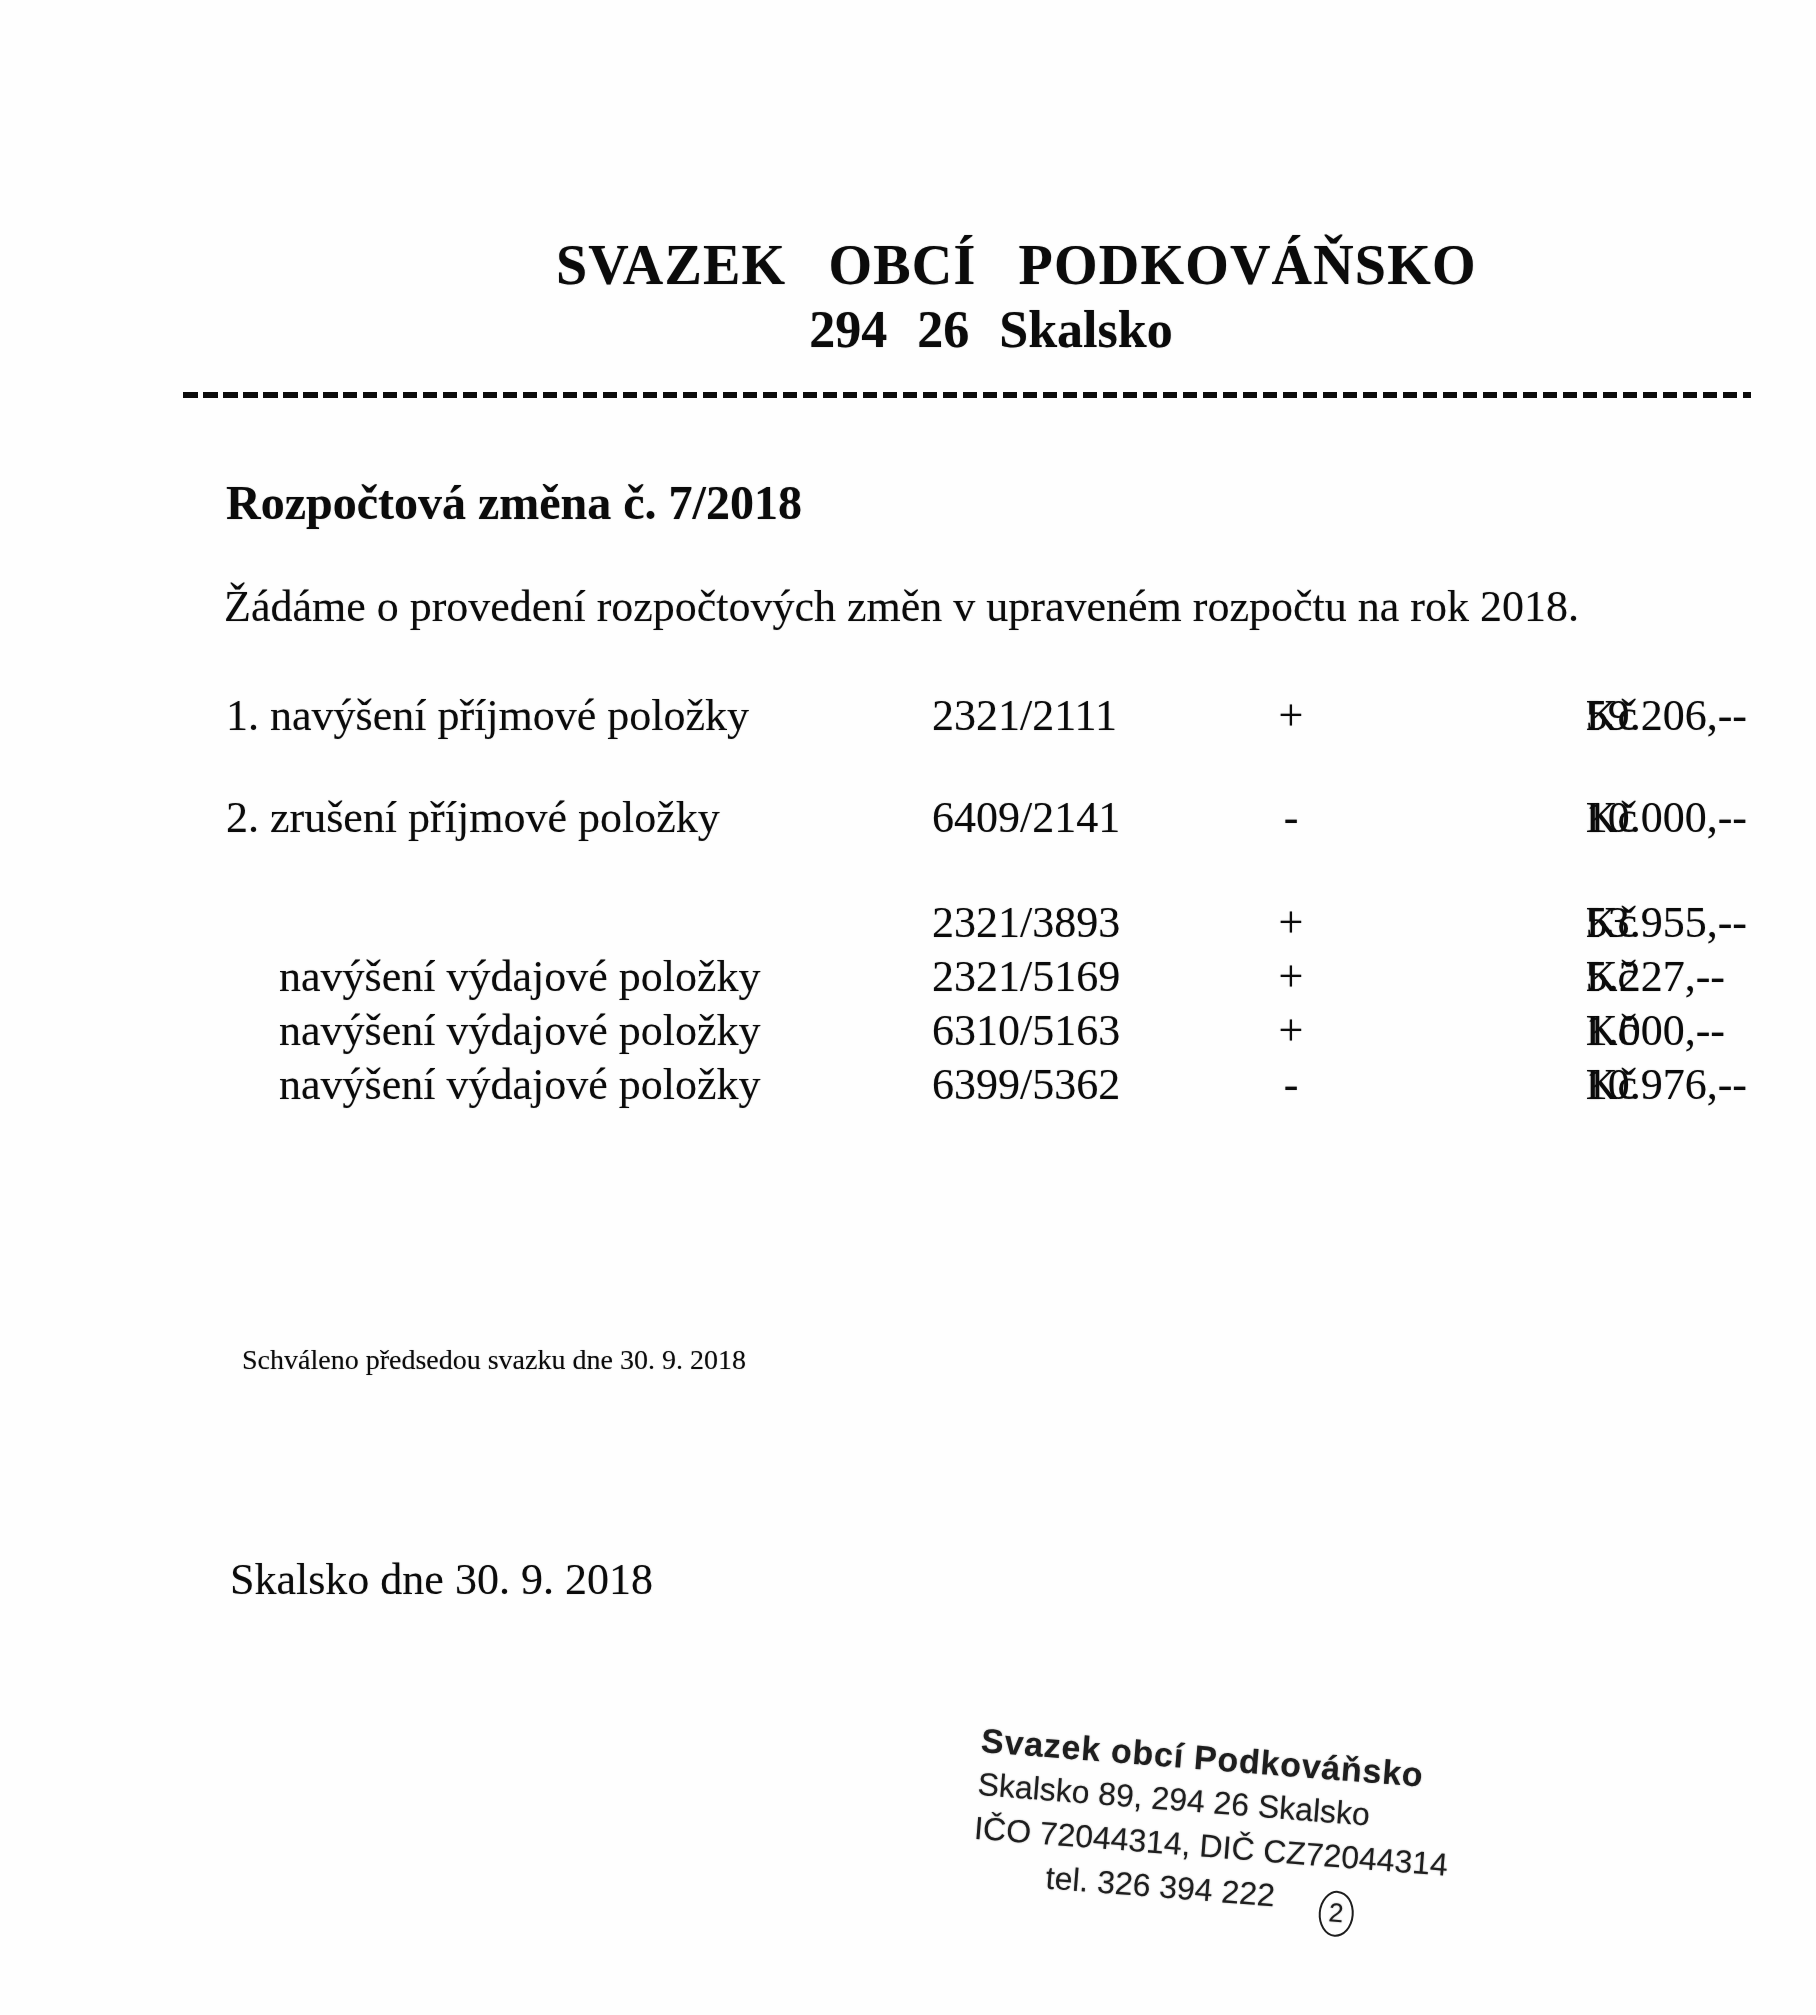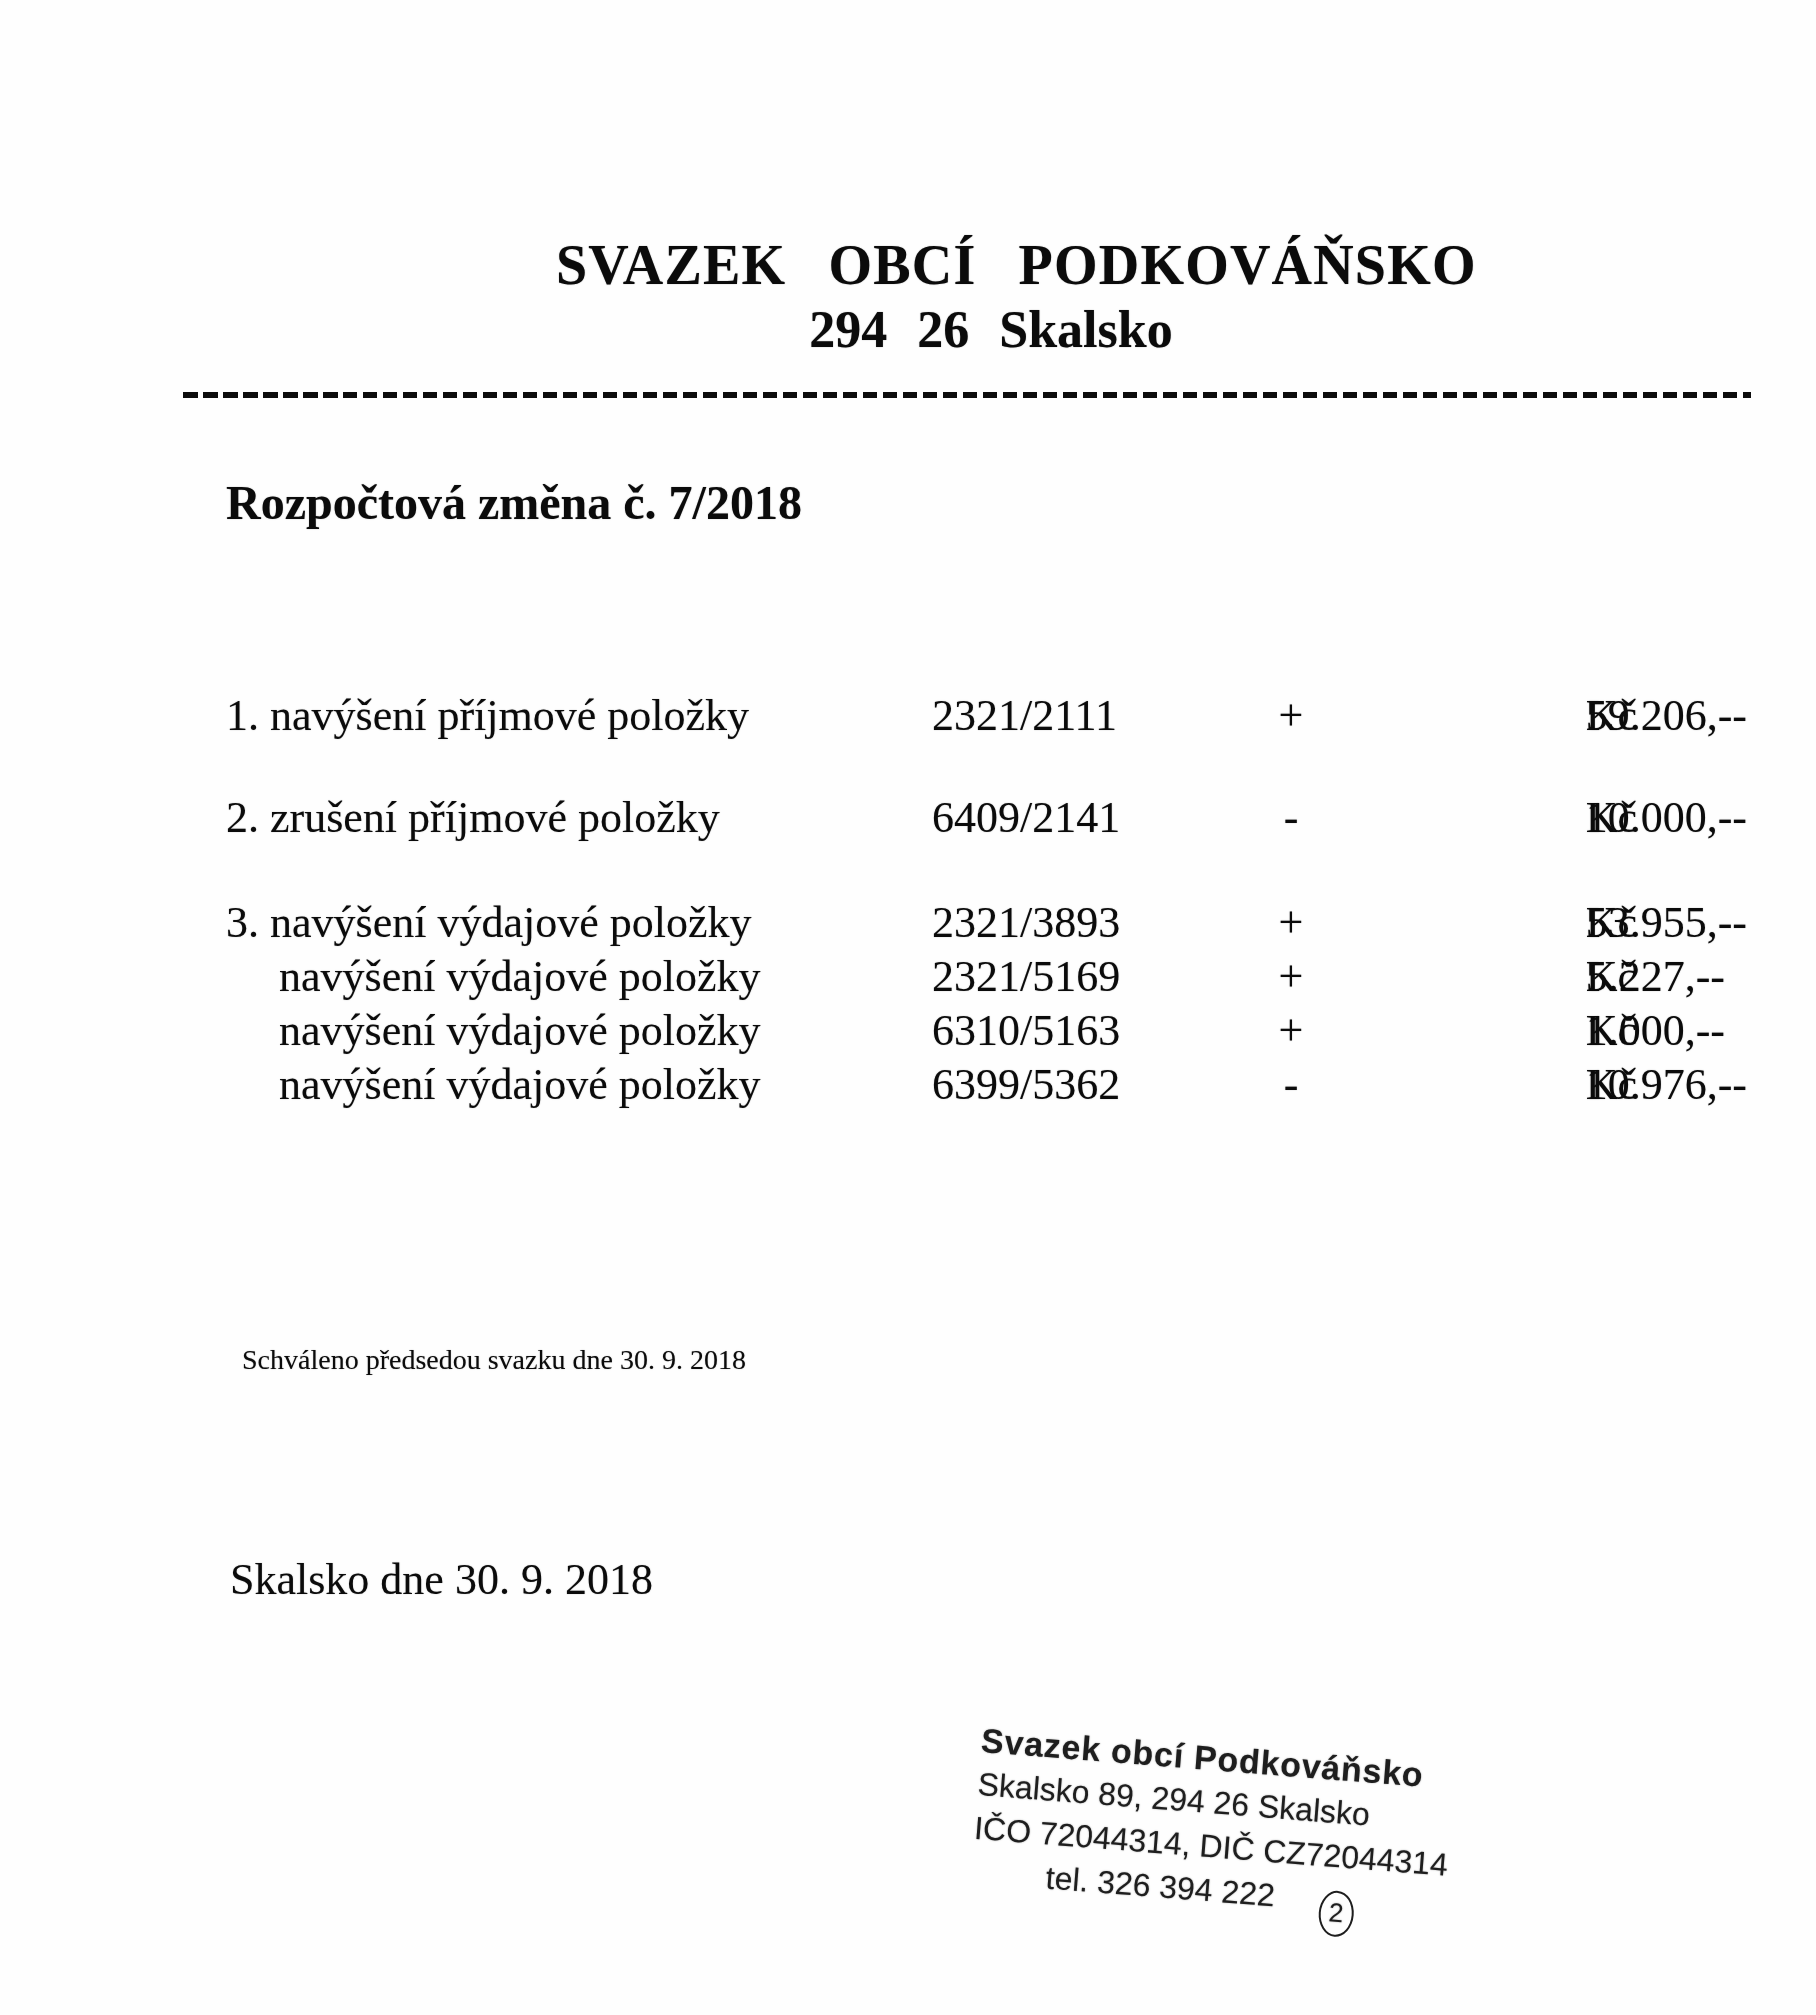--- a/index.html
+++ b/index.html
@@ -163,37 +163,37 @@
 
   <header class="org-header">
     <div class="org-name">SVAZEK OBCÍ PODKOVÁŇSKO</div>
     <div class="org-address">294 26 Skalsko</div>
   </header>
 
   <div class="divider"></div>
 
   <h1 class="doc-title">Rozpočtová změna č. 7/2018</h1>
 
+  <p class="intro">Žádáme o provedení rozpočtových změn v upraveném rozpočtu na rok 2018.</p>
 
   <div class="row r1">
     <span class="c-label">1. navýšení příjmové položky</span>
     <span class="c-code">2321/2111</span>
     <span class="c-sign">+</span>
     <span class="c-amount"><span>59.206,--</span><span class="cur">Kč</span></span>
   </div>
 
   <div class="row r2">
     <span class="c-label">2. zrušení příjmové položky</span>
     <span class="c-code">6409/2141</span>
     <span class="c-sign">-</span>
     <span class="c-amount"><span>10.000,--</span><span class="cur">Kč</span></span>
   </div>
 
   <div class="row r3">
-    <span class="c-label">3. navýšení výdajové položky</span>
     <span class="c-code">2321/3893</span>
     <span class="c-sign">+</span>
     <span class="c-amount"><span>53.955,--</span><span class="cur">Kč</span></span>
   </div>
 
   <div class="row r4 indent">
     <span class="c-label">navýšení výdajové položky</span>
     <span class="c-code">2321/5169</span>
     <span class="c-sign">+</span>
     <span class="c-amount"><span>5.227,--</span><span class="cur">Kč</span></span>

